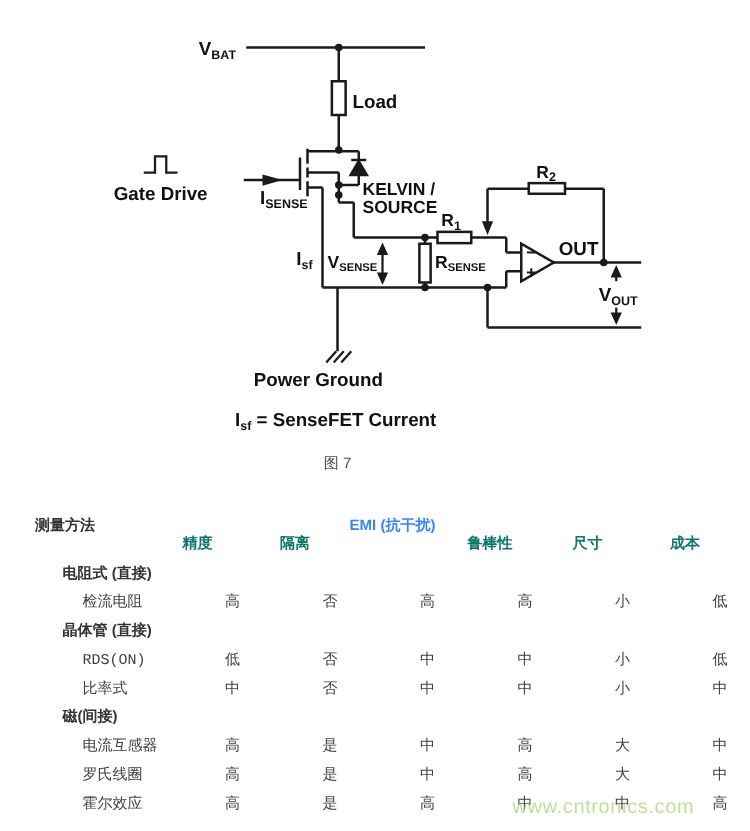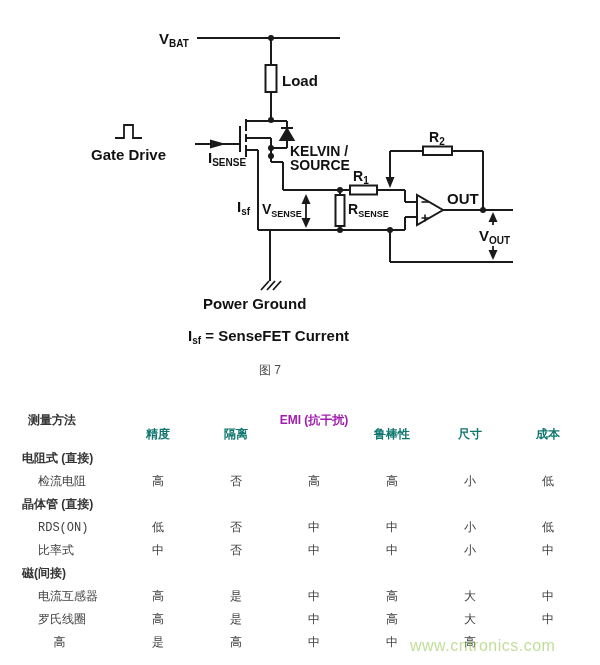--- a/index.html
+++ b/index.html
@@ -10,25 +10,25 @@
   svg text { font-family:"Liberation Sans", sans-serif; fill:#111; font-weight:bold; }
   .fig-label {
     position:absolute; left:0; top:362px; width:540px; text-align:center;
     font-size:12px; color:#4d4d4d; font-weight:normal;
   }
   
   .tbl { position:absolute; left:0; top:412px; width:600px; font-size:12px; color:#3f3f3f; }
   .grid7 { display:grid; grid-template-columns:119px 78px 78px 78px 78px 78px 78px; }
   .hdr { grid-template-rows:14px 14px; }
   .h-method { grid-row:1; grid-column:1; padding-left:28px; font-weight:bold; color:#333; white-space:nowrap; }
-  .h-emi    { grid-row:1; grid-column:4; text-align:center; font-weight:bold; color:#a21caf; white-space:nowrap; }
+  .h-emi    { grid-row:1; grid-column:4; text-align:center; font-weight:bold; color:#3b82f6; white-space:nowrap; }
   .h2 { grid-row:2; text-align:center; font-weight:bold; color:#0f766e; }
   .h-acc{grid-column:2}.h-iso{grid-column:3}.h-rob{grid-column:5}.h-size{grid-column:6}.h-cost{grid-column:7}
   .rows { margin-top:7px; }
-  .row { height:23px; align-items:center; }
+  .row { height:23px; align-items:center;padding-left:28px; }
   .lbl-group { grid-column:1; padding-left:22px; font-weight:bold; color:#333; white-space:nowrap; }
   .lbl-item  { grid-column:1; padding-left:38px; white-space:nowrap;font-family:Liberation Mono, monospace; }
   .cell { text-align:center; }
   
   .watermark {
     position:absolute; left:410px; top:637px; font-size:16px; font-weight:normal;
     color:#8fc447; opacity:0.55; letter-spacing:0.5px; white-space:nowrap;
   }
 </style>
 </head>
@@ -198,20 +198,21 @@
     <div class="grid7 row">
       <div class="lbl-item">罗氏线圈</div>
       <div class="cell">高</div>
       <div class="cell">是</div>
       <div class="cell">中</div>
       <div class="cell">高</div>
       <div class="cell">大</div>
       <div class="cell">中</div>
     </div>
     <div class="grid7 row">
+      <div class="lbl-item">霍尔效应</div>
       <div class="cell">高</div>
       <div class="cell">是</div>
       <div class="cell">高</div>
       <div class="cell">中</div>
       <div class="cell">中</div>
       <div class="cell">高</div>
     </div>
   </div>
 </div>
 

